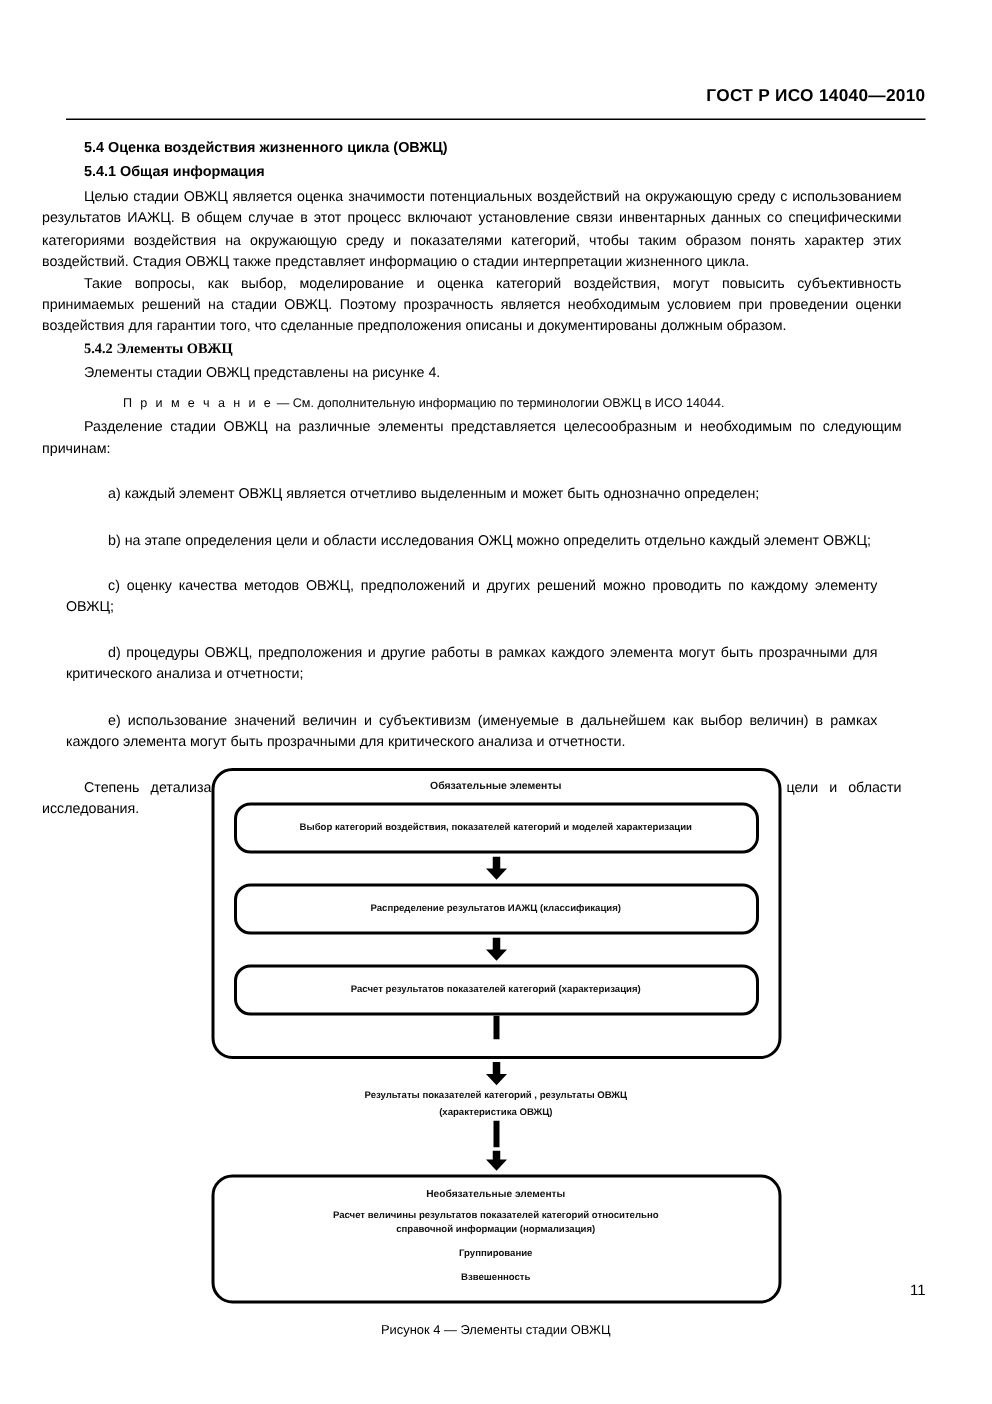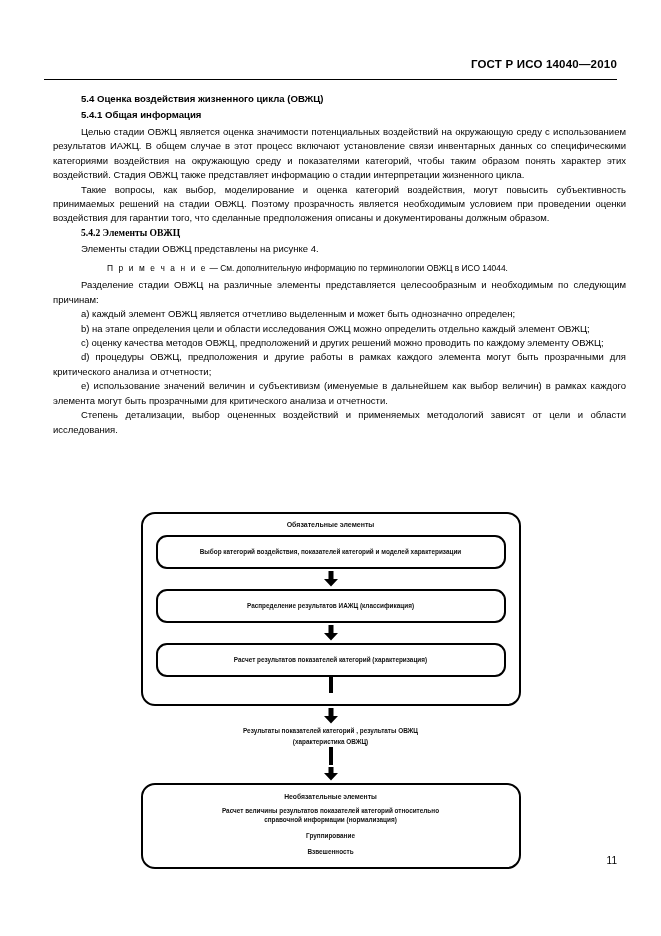--- a/index.html
+++ b/index.html
@@ -45,21 +45,21 @@
     left: 0;
     right: 0;
     top: 21px;
     border-bottom: 1.1px solid #000;
   }
 
   
   .content {
     position: absolute;
     top: 92px;
-    left: 53px;
+    left: 28px;
     width: 573px;
   }
 
   .h2, .h3 {
     font-size: 9.6px;
     font-weight: bold;
     margin: 0 0 2px 0;
     padding-left: 28px;
     line-height: 1.5;
   }
@@ -82,21 +82,21 @@
     text-indent: 28px;
   }
   .note .sp {
     letter-spacing: 1.6px;
     padding-left: 26px;
   }
 
   p.listitem {
     font-size: 9.5px;
     line-height: 1.52;
-    margin: 0;
+    margin: 16px;
     text-align: justify;
     text-indent: 28px;
   }
 
   
   .figure {
     position: absolute;
     left: 44px;
     top: 512px;
     width: 573px;
@@ -304,19 +304,20 @@
         <div class="bottom-line">
           <span>Расчет величины результатов показателей категорий относительно</span><br>
           <span>справочной информации (нормализация)</span>
         </div>
         <div class="bottom-line">Группирование</div>
         <div class="bottom-line">Взвешенность</div>
       </div>
 
     </div>
 
+    <div class="fig-caption">Рисунок 4 — Элементы стадии ОВЖЦ</div>
   </div>
 
   <div class="footer">
     <div class="page-number">11</div>
   </div>
 
 </div>
 
 </body></html>

